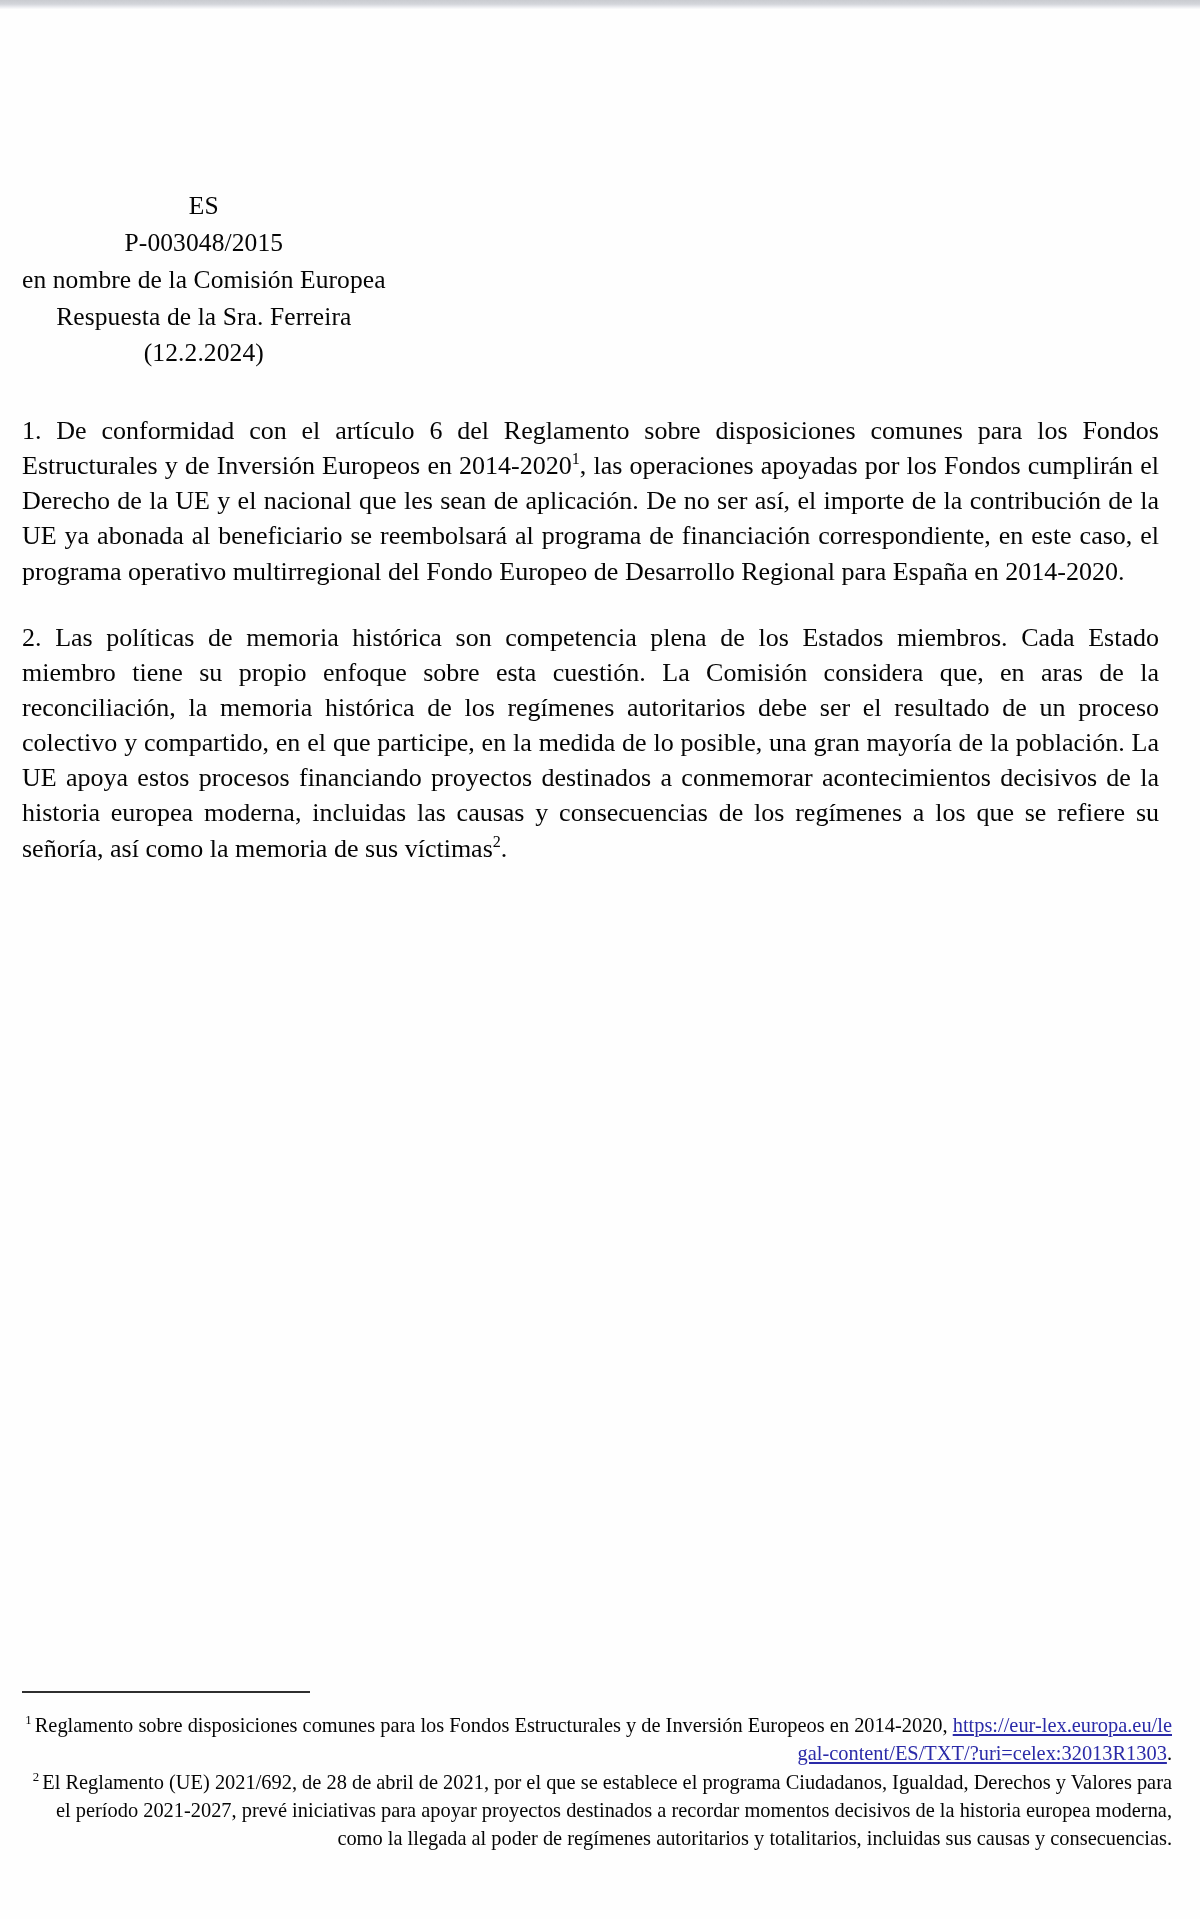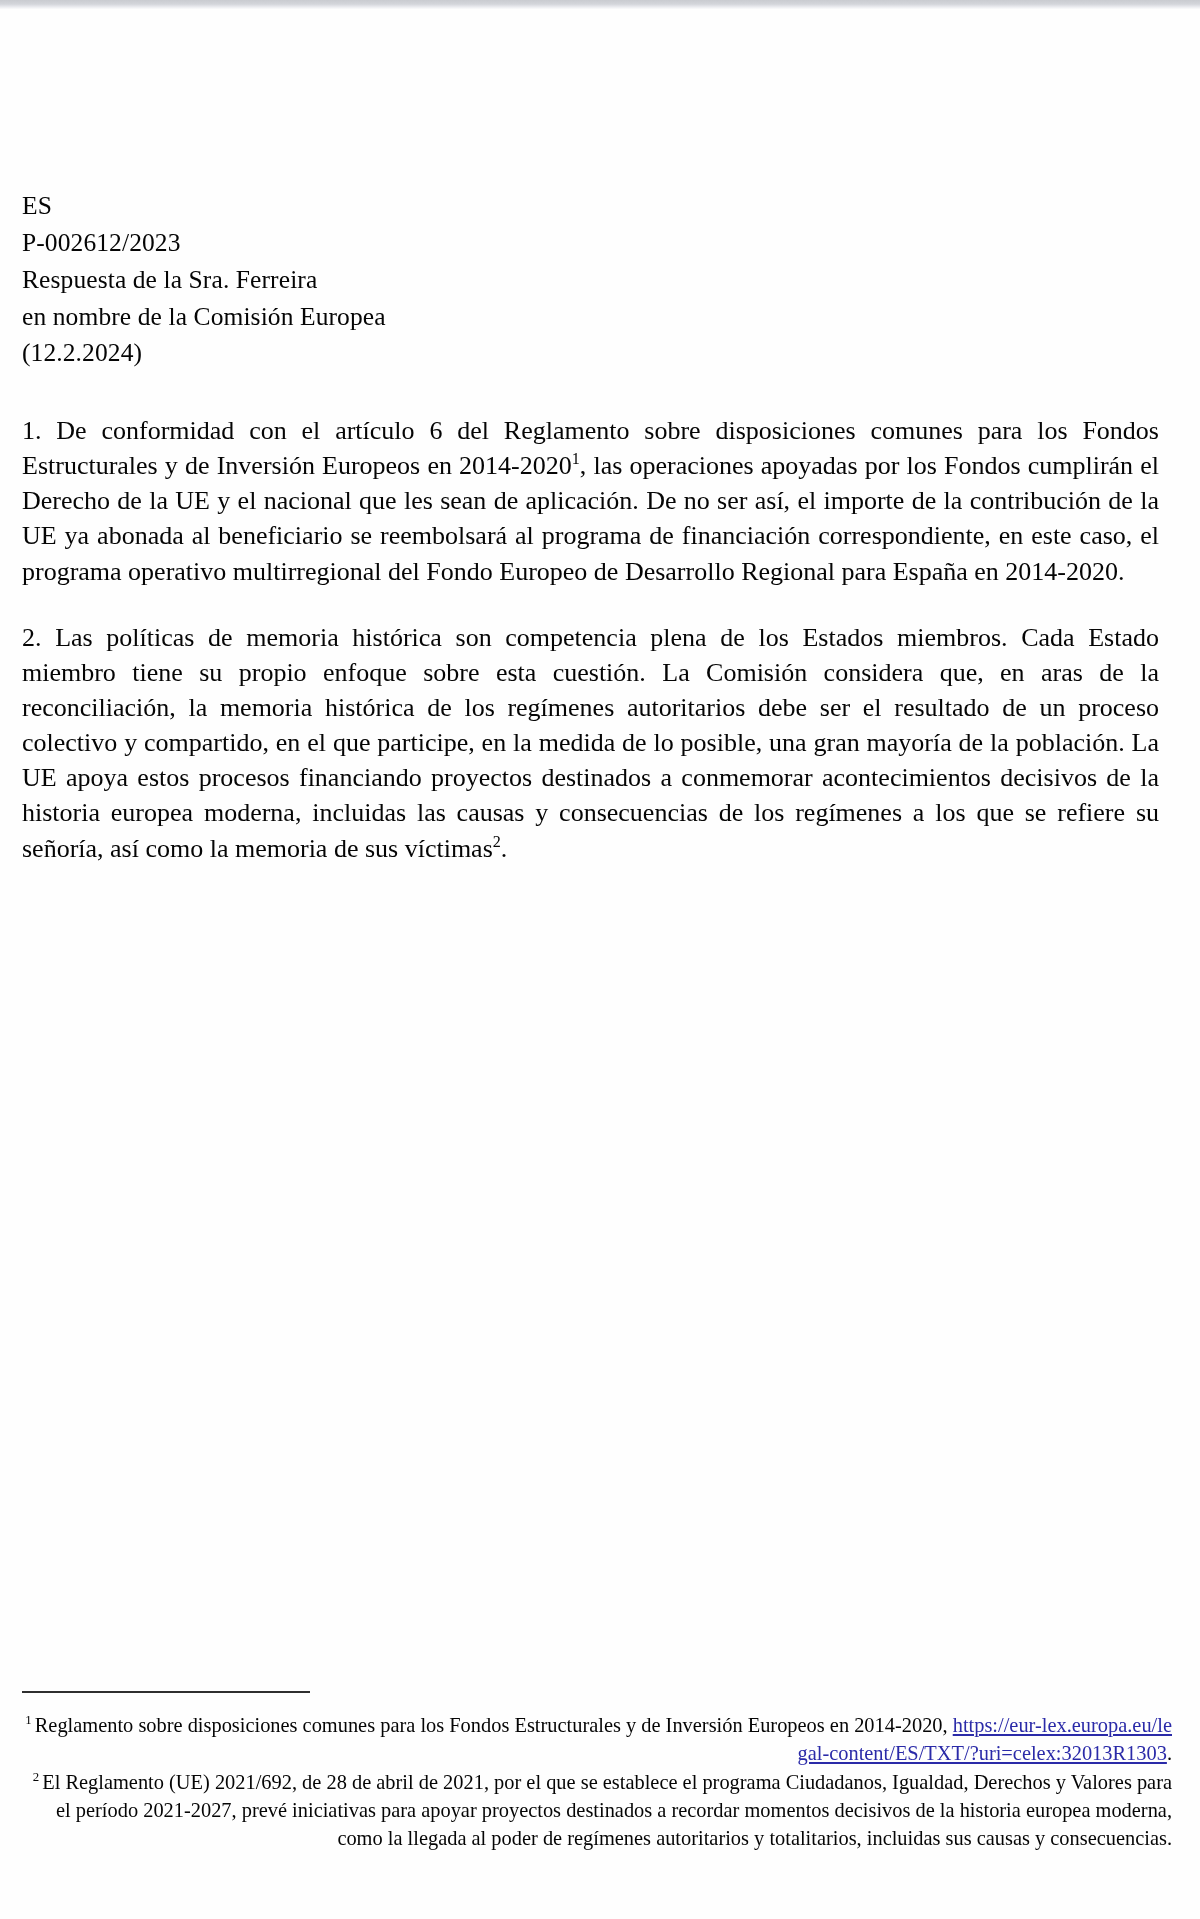--- a/index.html
+++ b/index.html
@@ -39,20 +39,21 @@
   .doc-header {
     position: absolute;
     left: 22px;
     top: 179px;
     line-height: 1.445;
     font-size: 25.5px;
     letter-spacing: 0.1px;
   }
   .doc-header .hline {
     white-space: nowrap;
+    text-align: center;
   }
 
   
   .body-block {
     position: absolute;
     left: 22px;
     top: 404px;
     width: 1137px;
   }
   .para {
@@ -109,23 +110,23 @@
 </style>
 </head>
 <body>
 
 <div class="viewer-top-strip"></div>
 
 <div class="page">
 
   <div class="doc-header">
     <div class="hline">ES</div>
-    <div class="hline">P-002612/2023</div>
+    <div class="hline">P-003048/2015</div>
+    <div class="hline">en nombre de la Comisión Europea</div>
     <div class="hline">Respuesta de la Sra. Ferreira</div>
-    <div class="hline">en nombre de la Comisión Europea</div>
     <div class="hline">(12.2.2024)</div>
   </div>
 
   <div class="body-block">
 
     <p class="para"><span>1. De conformidad con el artículo 6 del Reglamento sobre disposiciones comunes para los Fondos Estructurales y de Inversión Europeos en 2014-2020</span><sup>1</sup><span>, las operaciones apoyadas por los Fondos cumplirán el Derecho de la UE y el nacional que les sean de aplicación. De no ser así, el importe de la contribución de la UE ya abonada al beneficiario se reembolsará al programa de financiación correspondiente, en este caso, el programa operativo multirregional del Fondo Europeo de Desarrollo Regional para España en 2014-2020.</span></p>
 
     <p class="para"><span>2. Las políticas de memoria histórica son competencia plena de los Estados miembros. Cada Estado miembro tiene su propio enfoque sobre esta cuestión. La Comisión considera que, en aras de la reconciliación, la memoria histórica de los regímenes autoritarios debe ser el resultado de un proceso colectivo y compartido, en el que participe, en la medida de lo posible, una gran mayoría de la población. La UE apoya estos procesos financiando proyectos destinados a conmemorar acontecimientos decisivos de la historia europea moderna, incluidas las causas y consecuencias de los regímenes a los que se refiere su señoría, así como la memoria de sus víctimas</span><sup>2</sup><span>.</span></p>
 
   </div>

